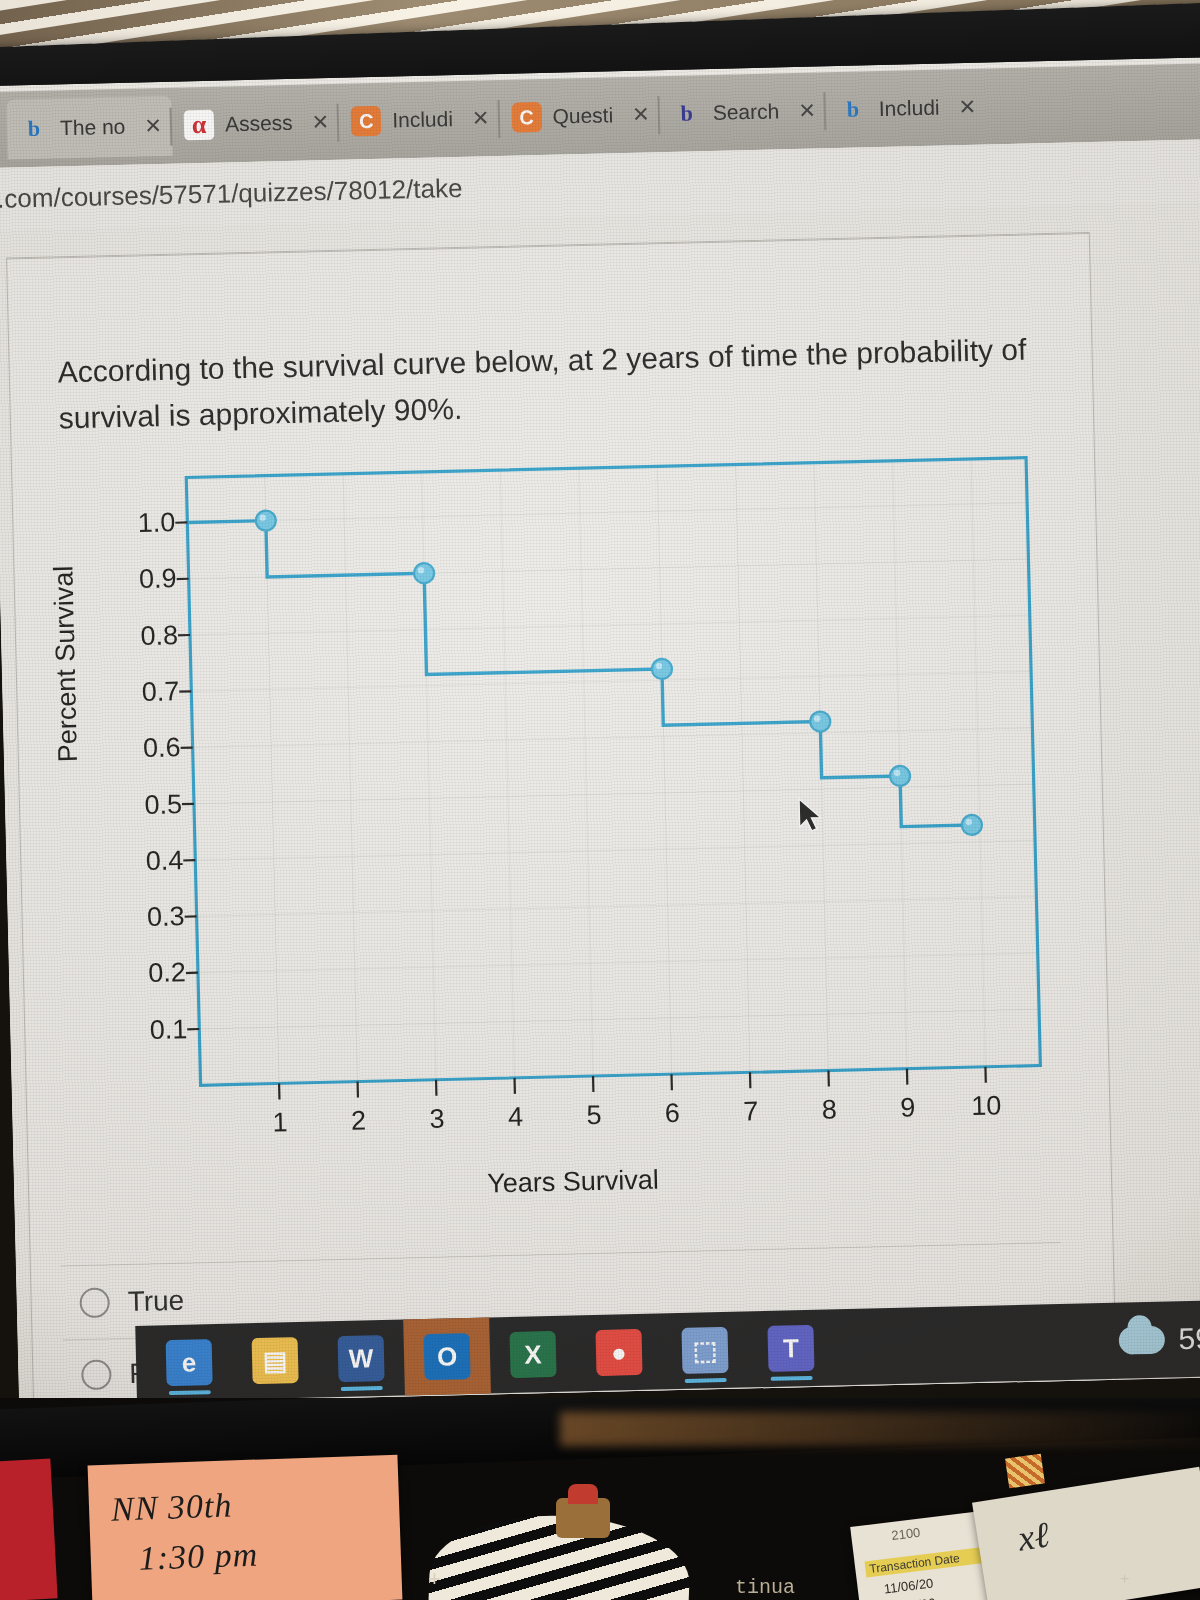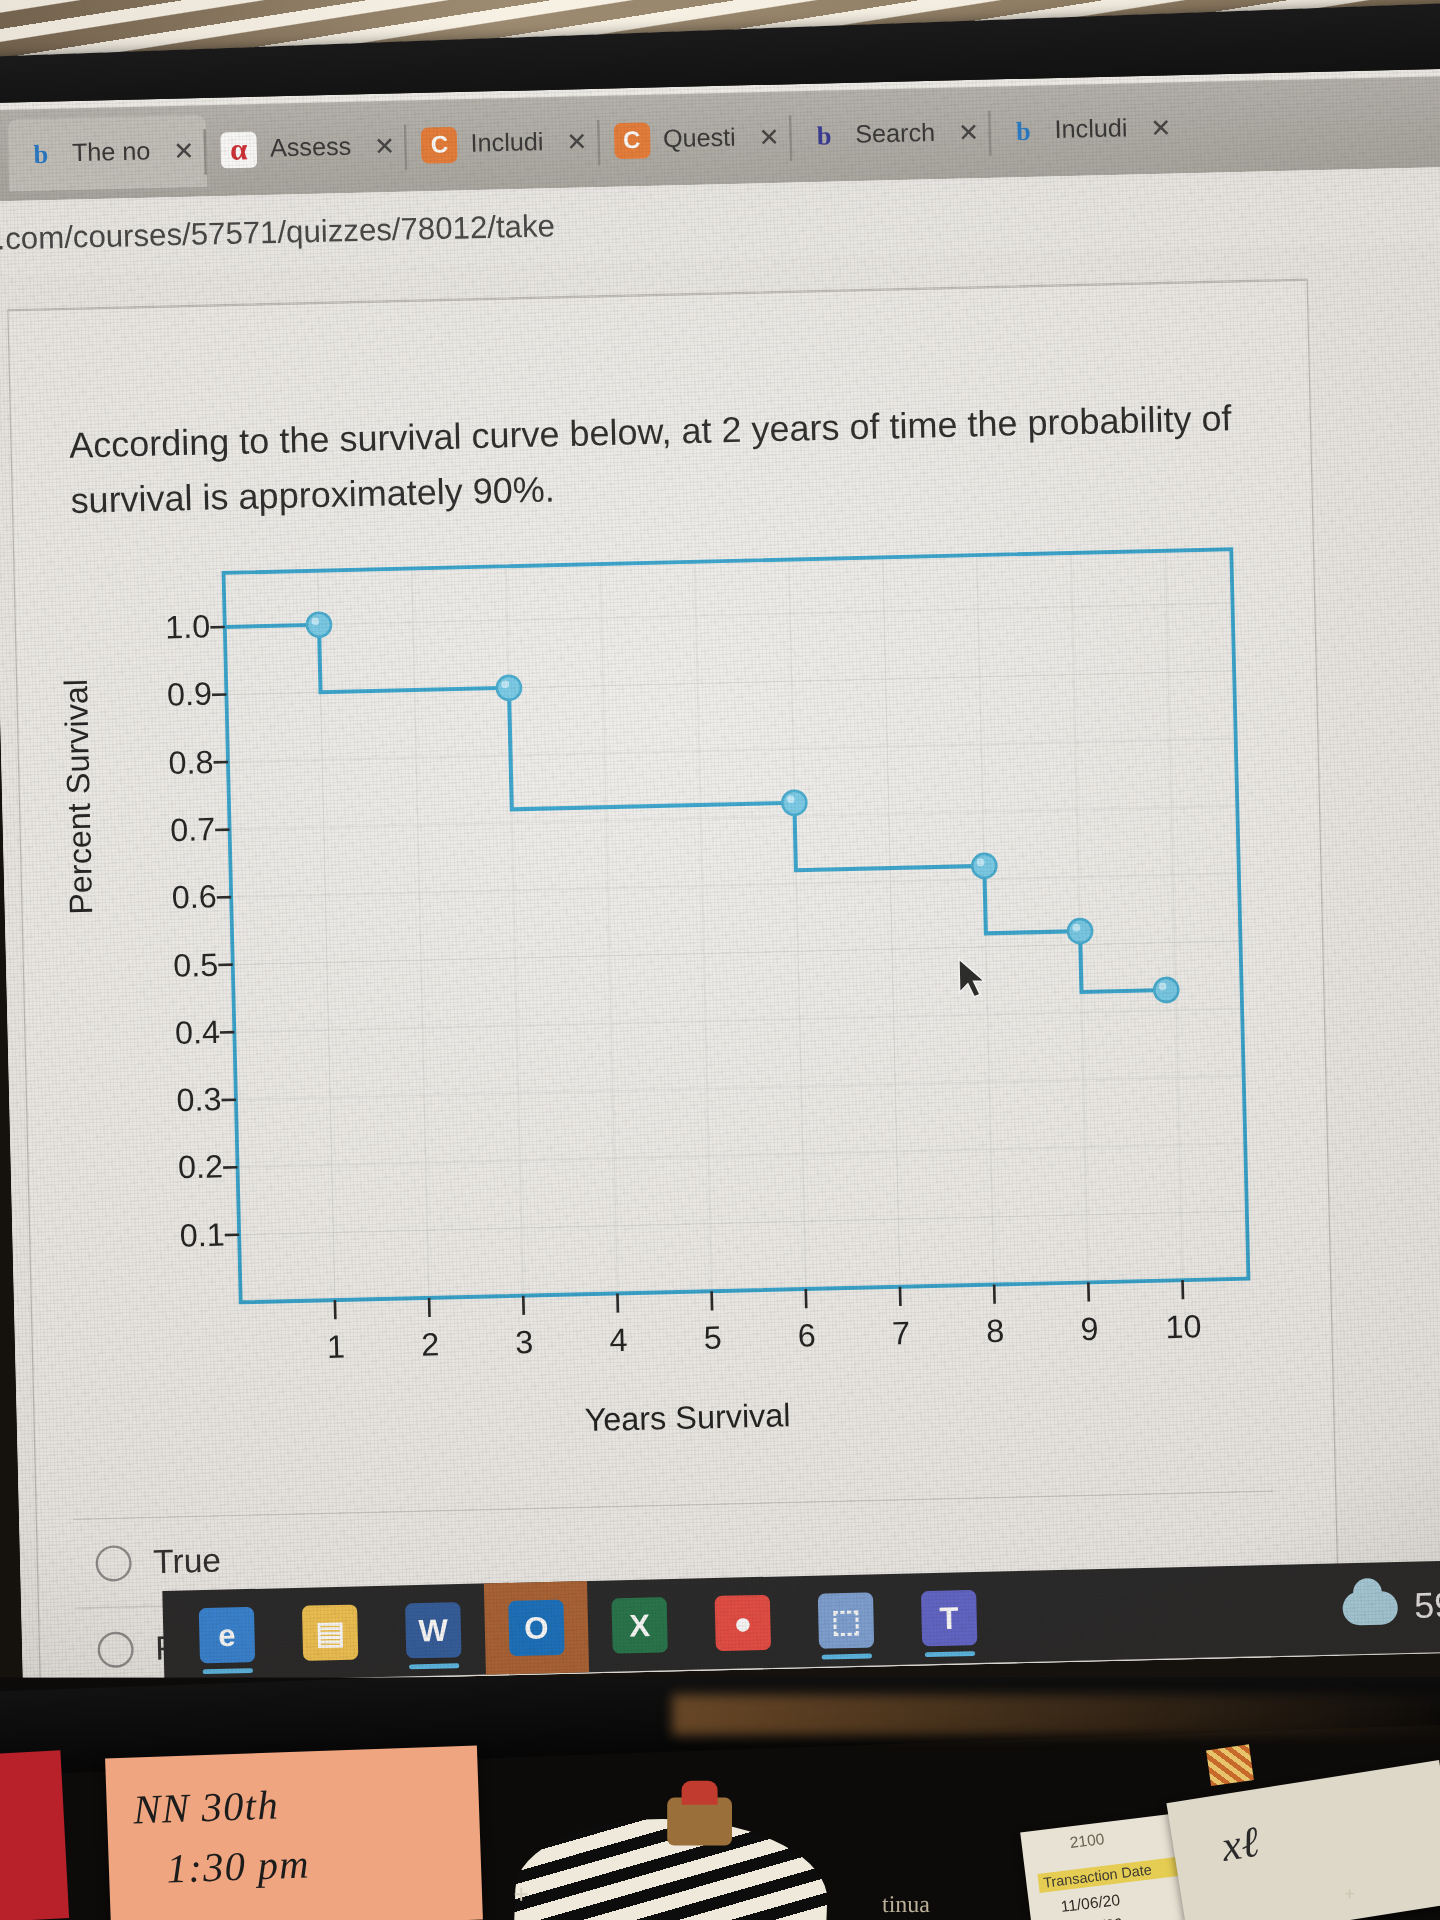--- a/index.html
+++ b/index.html
@@ -178,21 +178,21 @@
   .sig{position:absolute;left:40px;top:22px;font-size:36px;color:#2a2a2a;font-family:"Liberation Serif",serif;font-style:italic;}
   .zebra{
     position:absolute;left:430px;top:118px;width:260px;height:90px;
     background:repeating-linear-gradient(-18deg,#0d0d0d 0 10px,#efe9dc 10px 22px);
     border-radius:50% 50% 0 0 / 70% 70% 0 0;transform:rotate(2deg);
   }
   .tiny-fig{position:absolute;left:556px;top:100px;width:54px;height:40px;background:#9a6f3a;border-radius:6px;}
   .tiny-fig:after{content:"";position:absolute;left:12px;top:-14px;width:30px;height:20px;background:#c23b2f;border-radius:8px 8px 0 0;}
   .magnet{position:absolute;left:1007px;top:58px;width:36px;height:30px;
     background:repeating-linear-gradient(45deg,#c8692c 0 4px,#e7c36b 4px 8px);transform:rotate(-8deg);}
-  .continua{position:absolute;left:735px;top:178px;font-size:20px;color:#b9ae96;font-family:Liberation Serif, serif;}
+  .continua{position:absolute;left:735px;top:178px;font-size:20px;color:#b9ae96;font-family:Liberation Mono, monospace;}
   .plusmark{position:absolute;left:428px;top:168px;font-size:22px;color:#d8d1c0;}
   .plusmark2{position:absolute;left:1120px;top:172px;font-size:16px;color:#cfc6b2;}
 </style>
 </head>
 <body>
 
 <div id="room">
   <div id="blinds"></div>
   <div id="monitor-bezel-top"></div>
   <div id="bezel-glint"></div>

